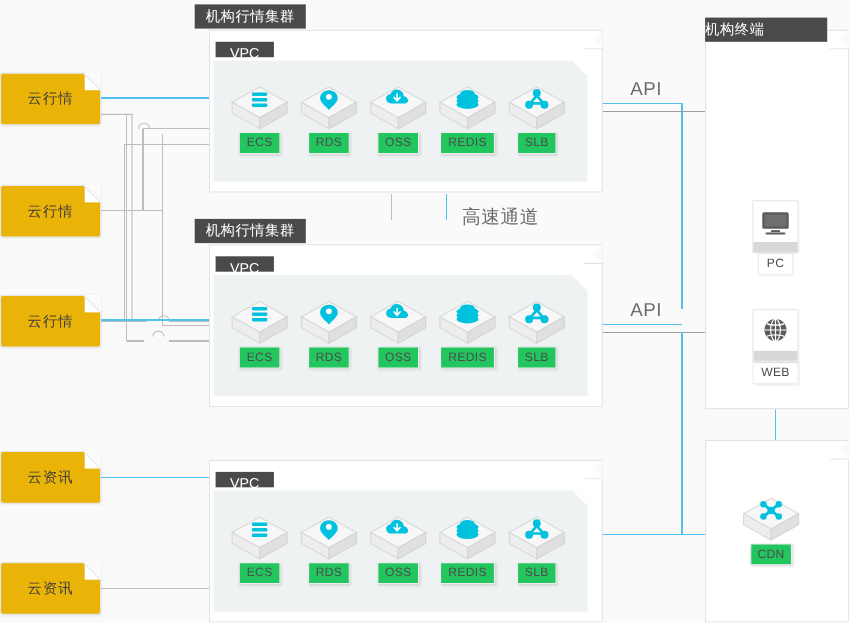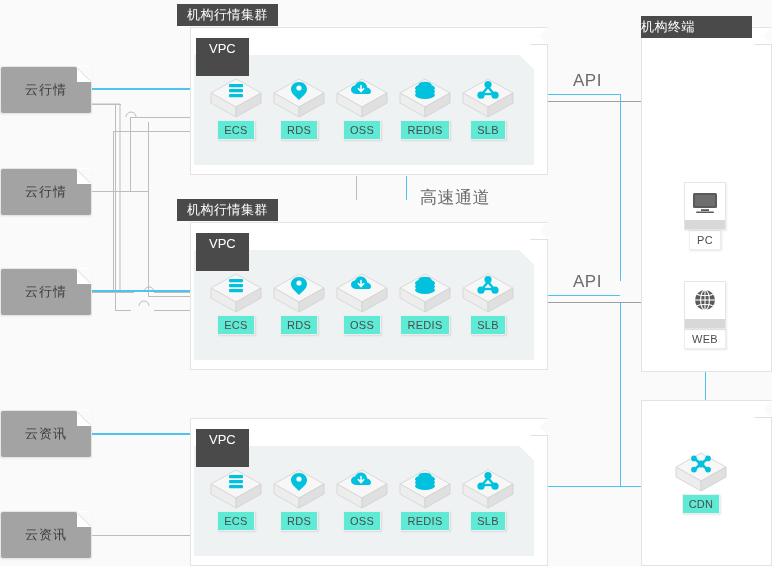--- a/index.html
+++ b/index.html
@@ -57,32 +57,32 @@
   .vpc .vfold{
     position:absolute;right:0;top:0;width:14px;height:14px;
     background:linear-gradient(45deg,#eef2f2 0%,#eef2f2 49.6%,#ffffff 50%,#ffffff 100%);
   }
   .vpc-title{
     position:absolute;
     background:#4a4a4a;
     color:#ffffff;
     font-size:13px;
     line-height:22px;
-    height:38px;
+    height:14px;
     padding:0 13px;
     white-space:nowrap;
   }
 
   
   .node{position:absolute;width:56px;text-align:center;}
   .node .cube{width:56px;height:44px;display:block;}
   .node .nlabel{
     display:inline-block;
     margin-top:-2px;
-    background:#5eead4;
+    background:#22c55e;
     border:1px solid #ededed;
     border-radius:1px;
     font-size:11px;
     color:#4c4c4c;
     line-height:16px;
     padding:1px 6px;
     box-shadow:1px 1px 2px rgba(0,0,0,.10);
     letter-spacing:.3px;
   }
 
@@ -108,21 +108,21 @@
     line-height:16px;
     padding:1px 7px;
     box-shadow:1px 1px 2px rgba(0,0,0,.10);
     letter-spacing:.3px;
   }
 
   
   .cloudbox{
     position:absolute;
     width:92px;height:48px;
-    background:#a3a3a3;
+    background:#eab308;
     border:1px solid #e6e6e6;
     box-sizing:border-box;
     border-radius:3px;
     box-shadow:0 1px 2px rgba(0,0,0,.05);
   }
   .cloudbox .cfold{
     position:absolute;right:-1px;top:-1px;width:15px;height:15px;
     background:linear-gradient(45deg,#ffffff 0%,#ffffff 49.5%,#fafafa 50%,#fafafa 100%);
     border-top:1px solid transparent;
   }

